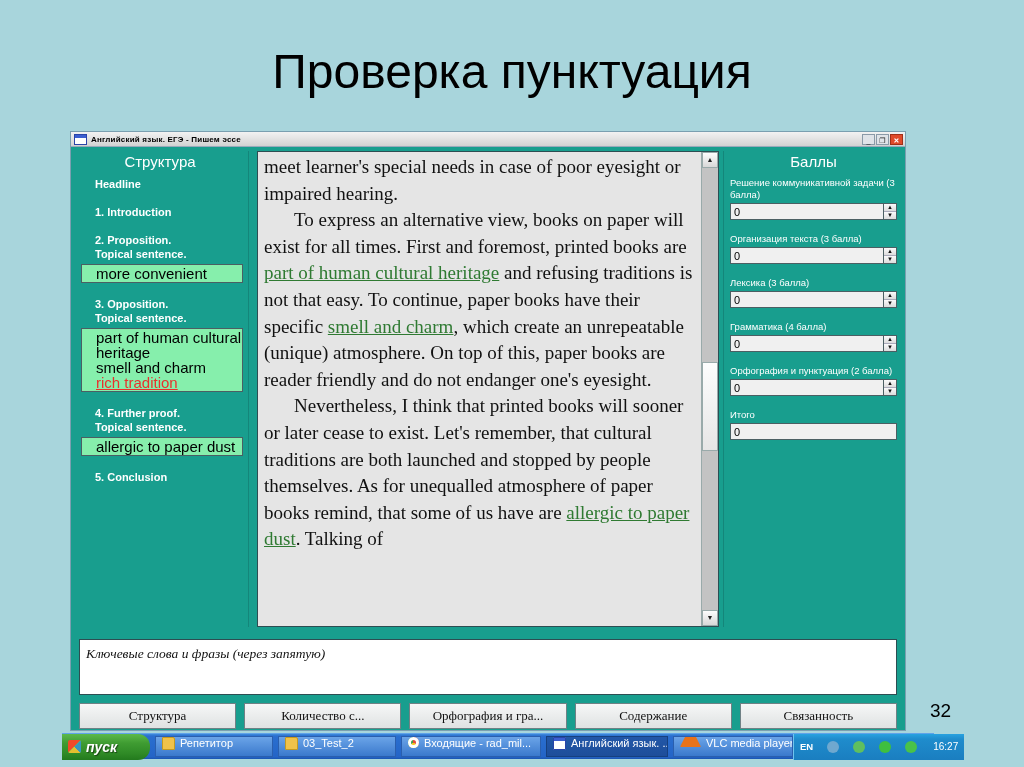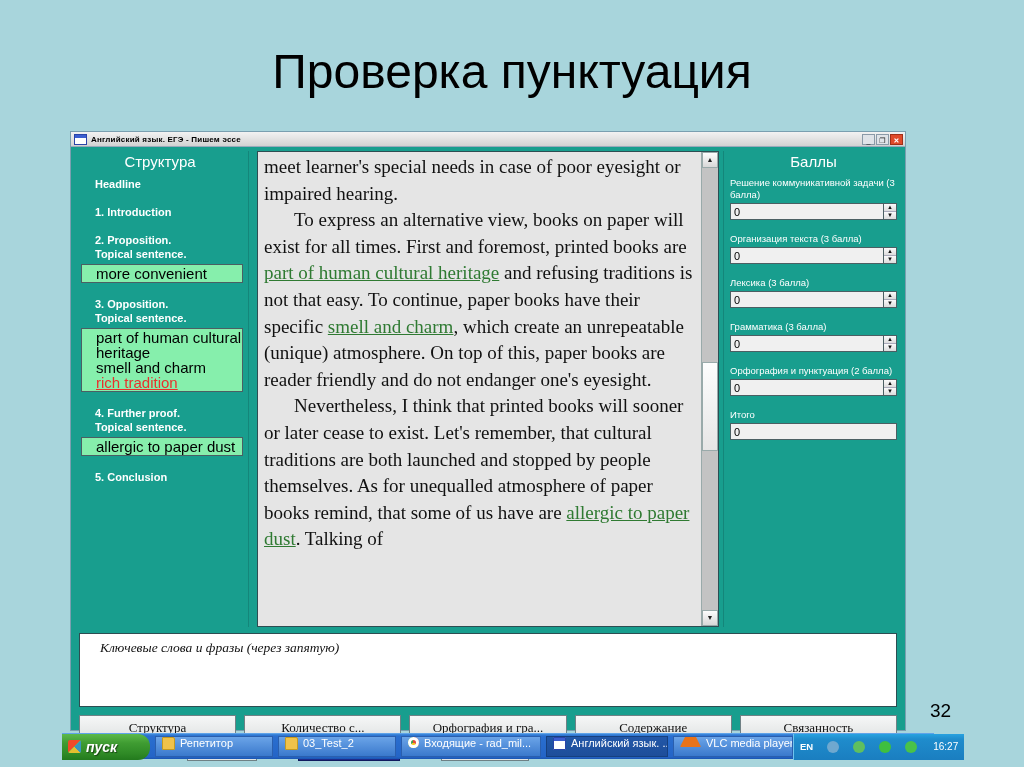--- a/index.html
+++ b/index.html
@@ -142,23 +142,23 @@
   }
   .spinner div{
     flex:1 1 0;background:linear-gradient(to bottom,#fbfbfb,#dcdcdc);
     font-size:6px;line-height:7px;text-align:center;color:#111;
     border-bottom:1px solid #aab;box-sizing:border-box;
   }
   .spinner div:last-child{border-bottom:0;}
   #score-total-row{margin-bottom:0;}
   
   #keywords-area{
-    margin:6px 8px 0 8px;height:74px;background:#fff;
+    margin:12px 8px 0 8px;height:56px;background:#fff;
     border:1px solid #2d4d52;box-sizing:border-box;
-    padding:4px 20px;
+    padding:4px 6px;
   }
   #keywords-placeholder{
     font-family:"Liberation Serif", serif;
     font-style:italic;font-size:13.5px;color:#111;
   }
   
   #button-row{
     display:flex;gap:8px;margin:8px 8px 0 8px;
   }
   .tool-btn{
@@ -341,21 +341,21 @@
             </div>
           </div>
           <div class="score-label">Лексика (3 балла)</div>
           <div class="score-row">
             <div class="score-input">0</div>
             <div class="spinner">
               <div>▲</div>
               <div>▼</div>
             </div>
           </div>
-          <div class="score-label">Грамматика (3 балла)</div>
+          <div class="score-label">Грамматика (4 балла)</div>
           <div class="score-row">
             <div class="score-input">0</div>
             <div class="spinner">
               <div>▲</div>
               <div>▼</div>
             </div>
           </div>
           <div class="score-label">Орфография и пунктуация (2 балла)</div>
           <div class="score-row">
             <div class="score-input">0</div>

